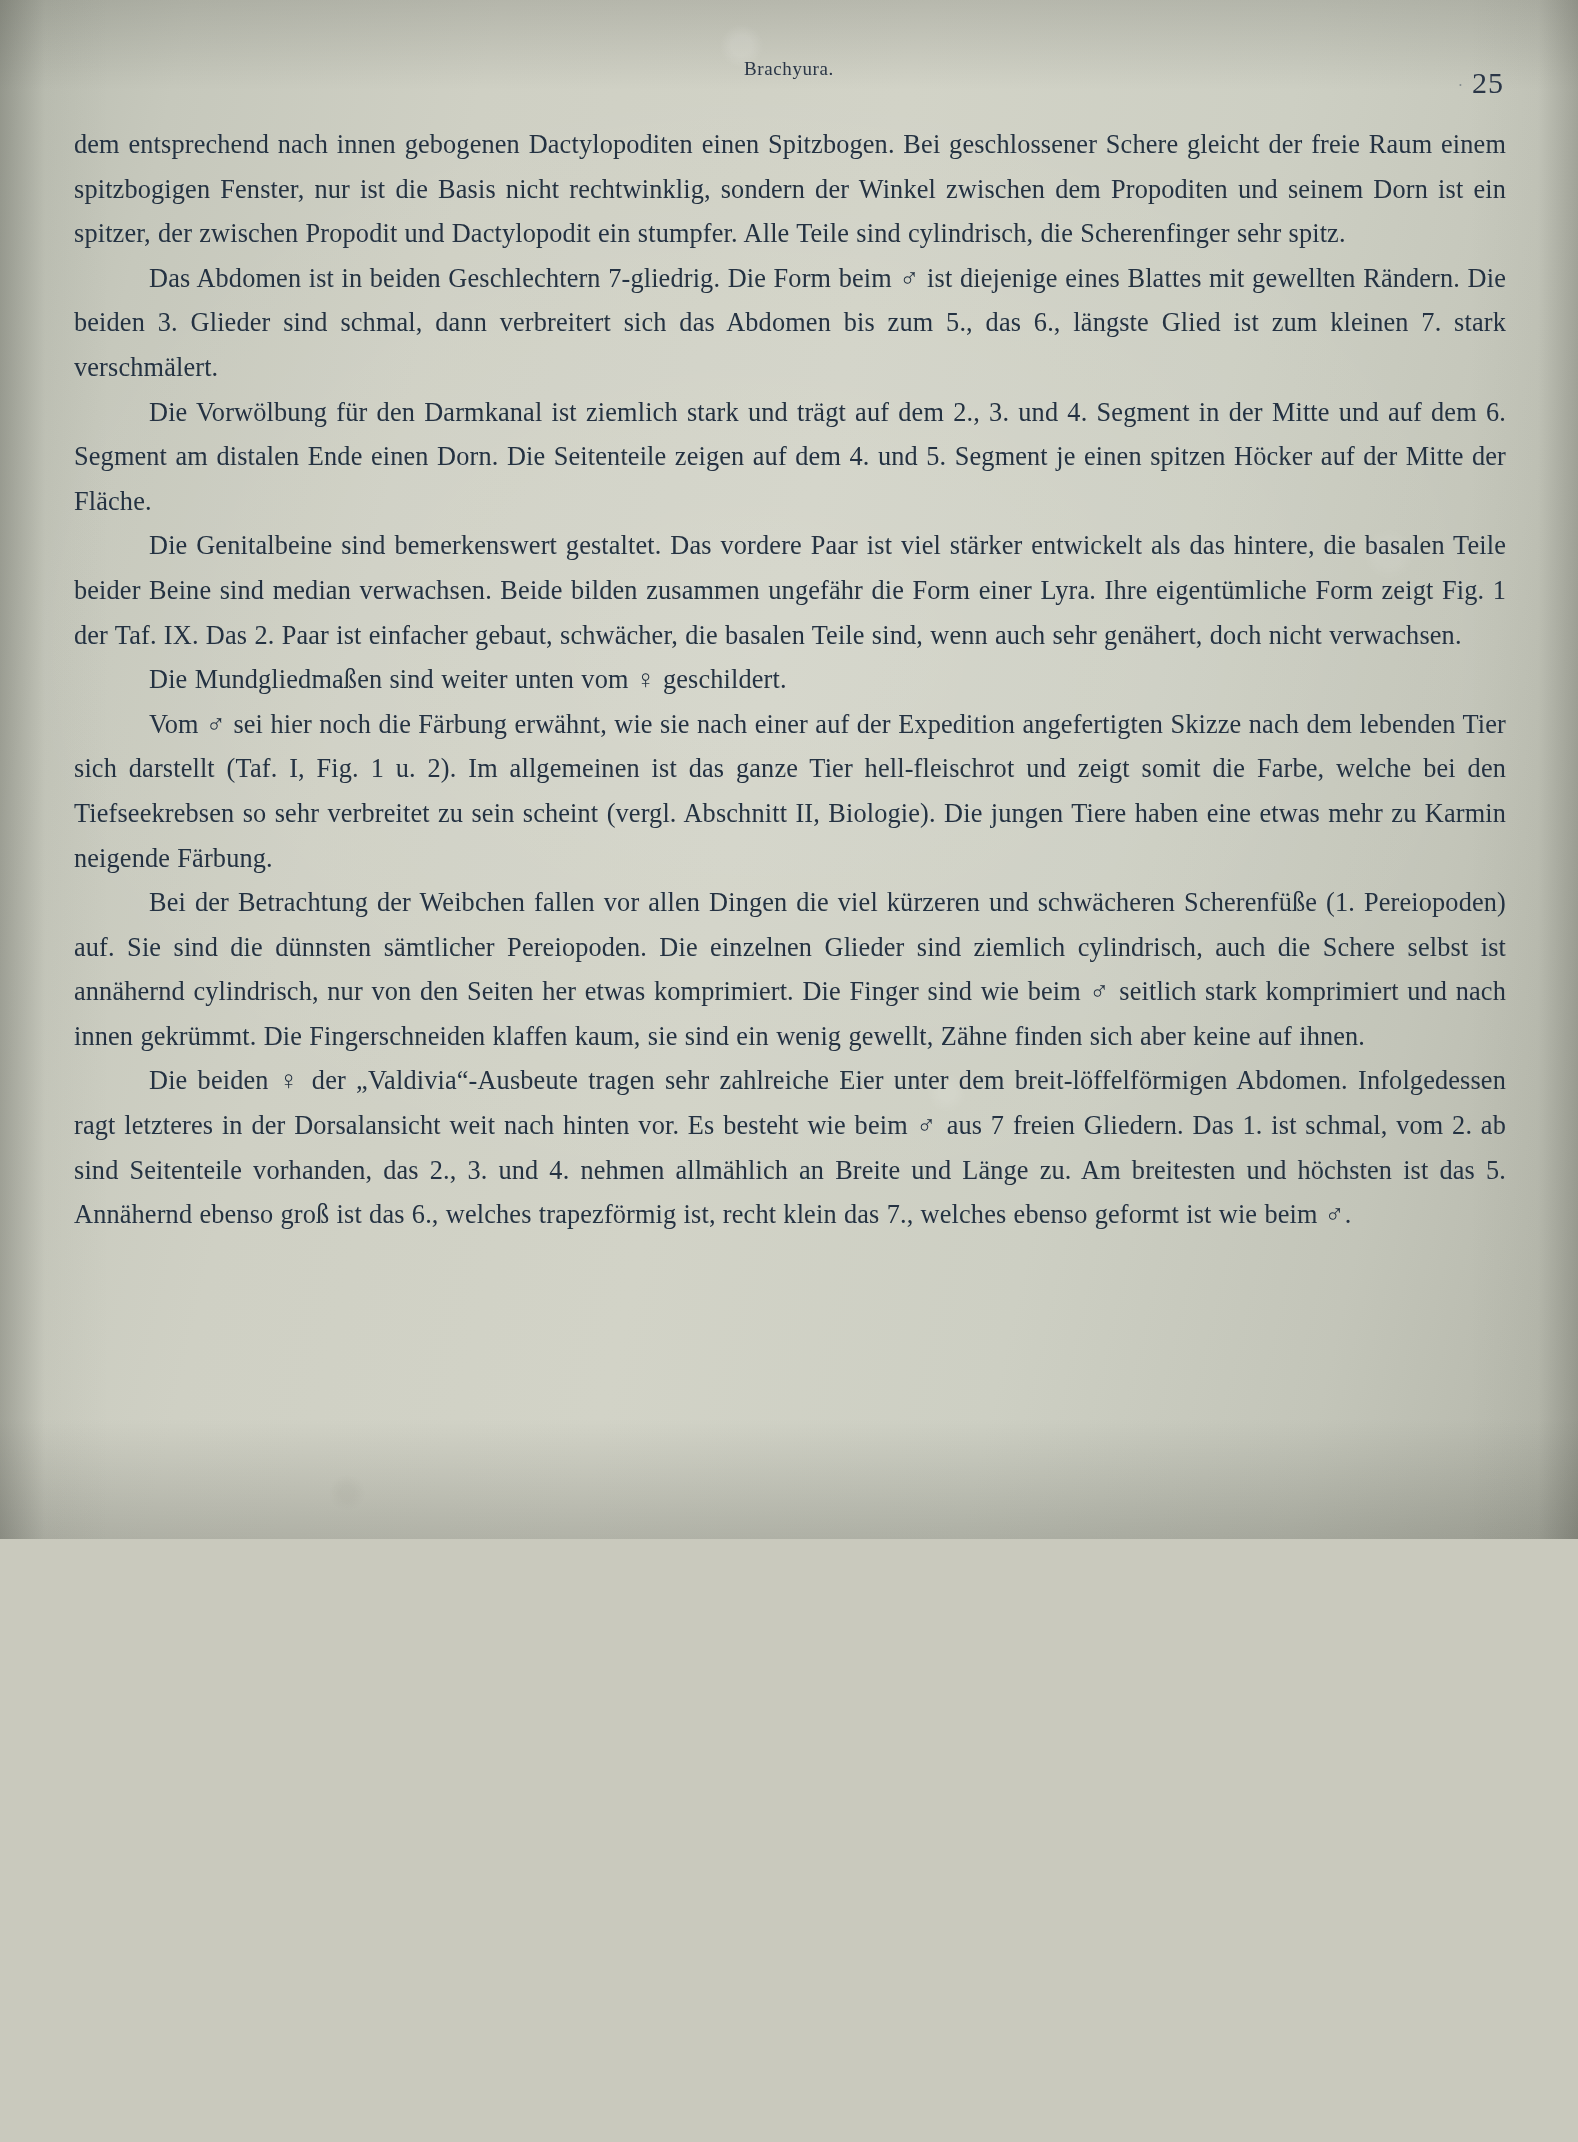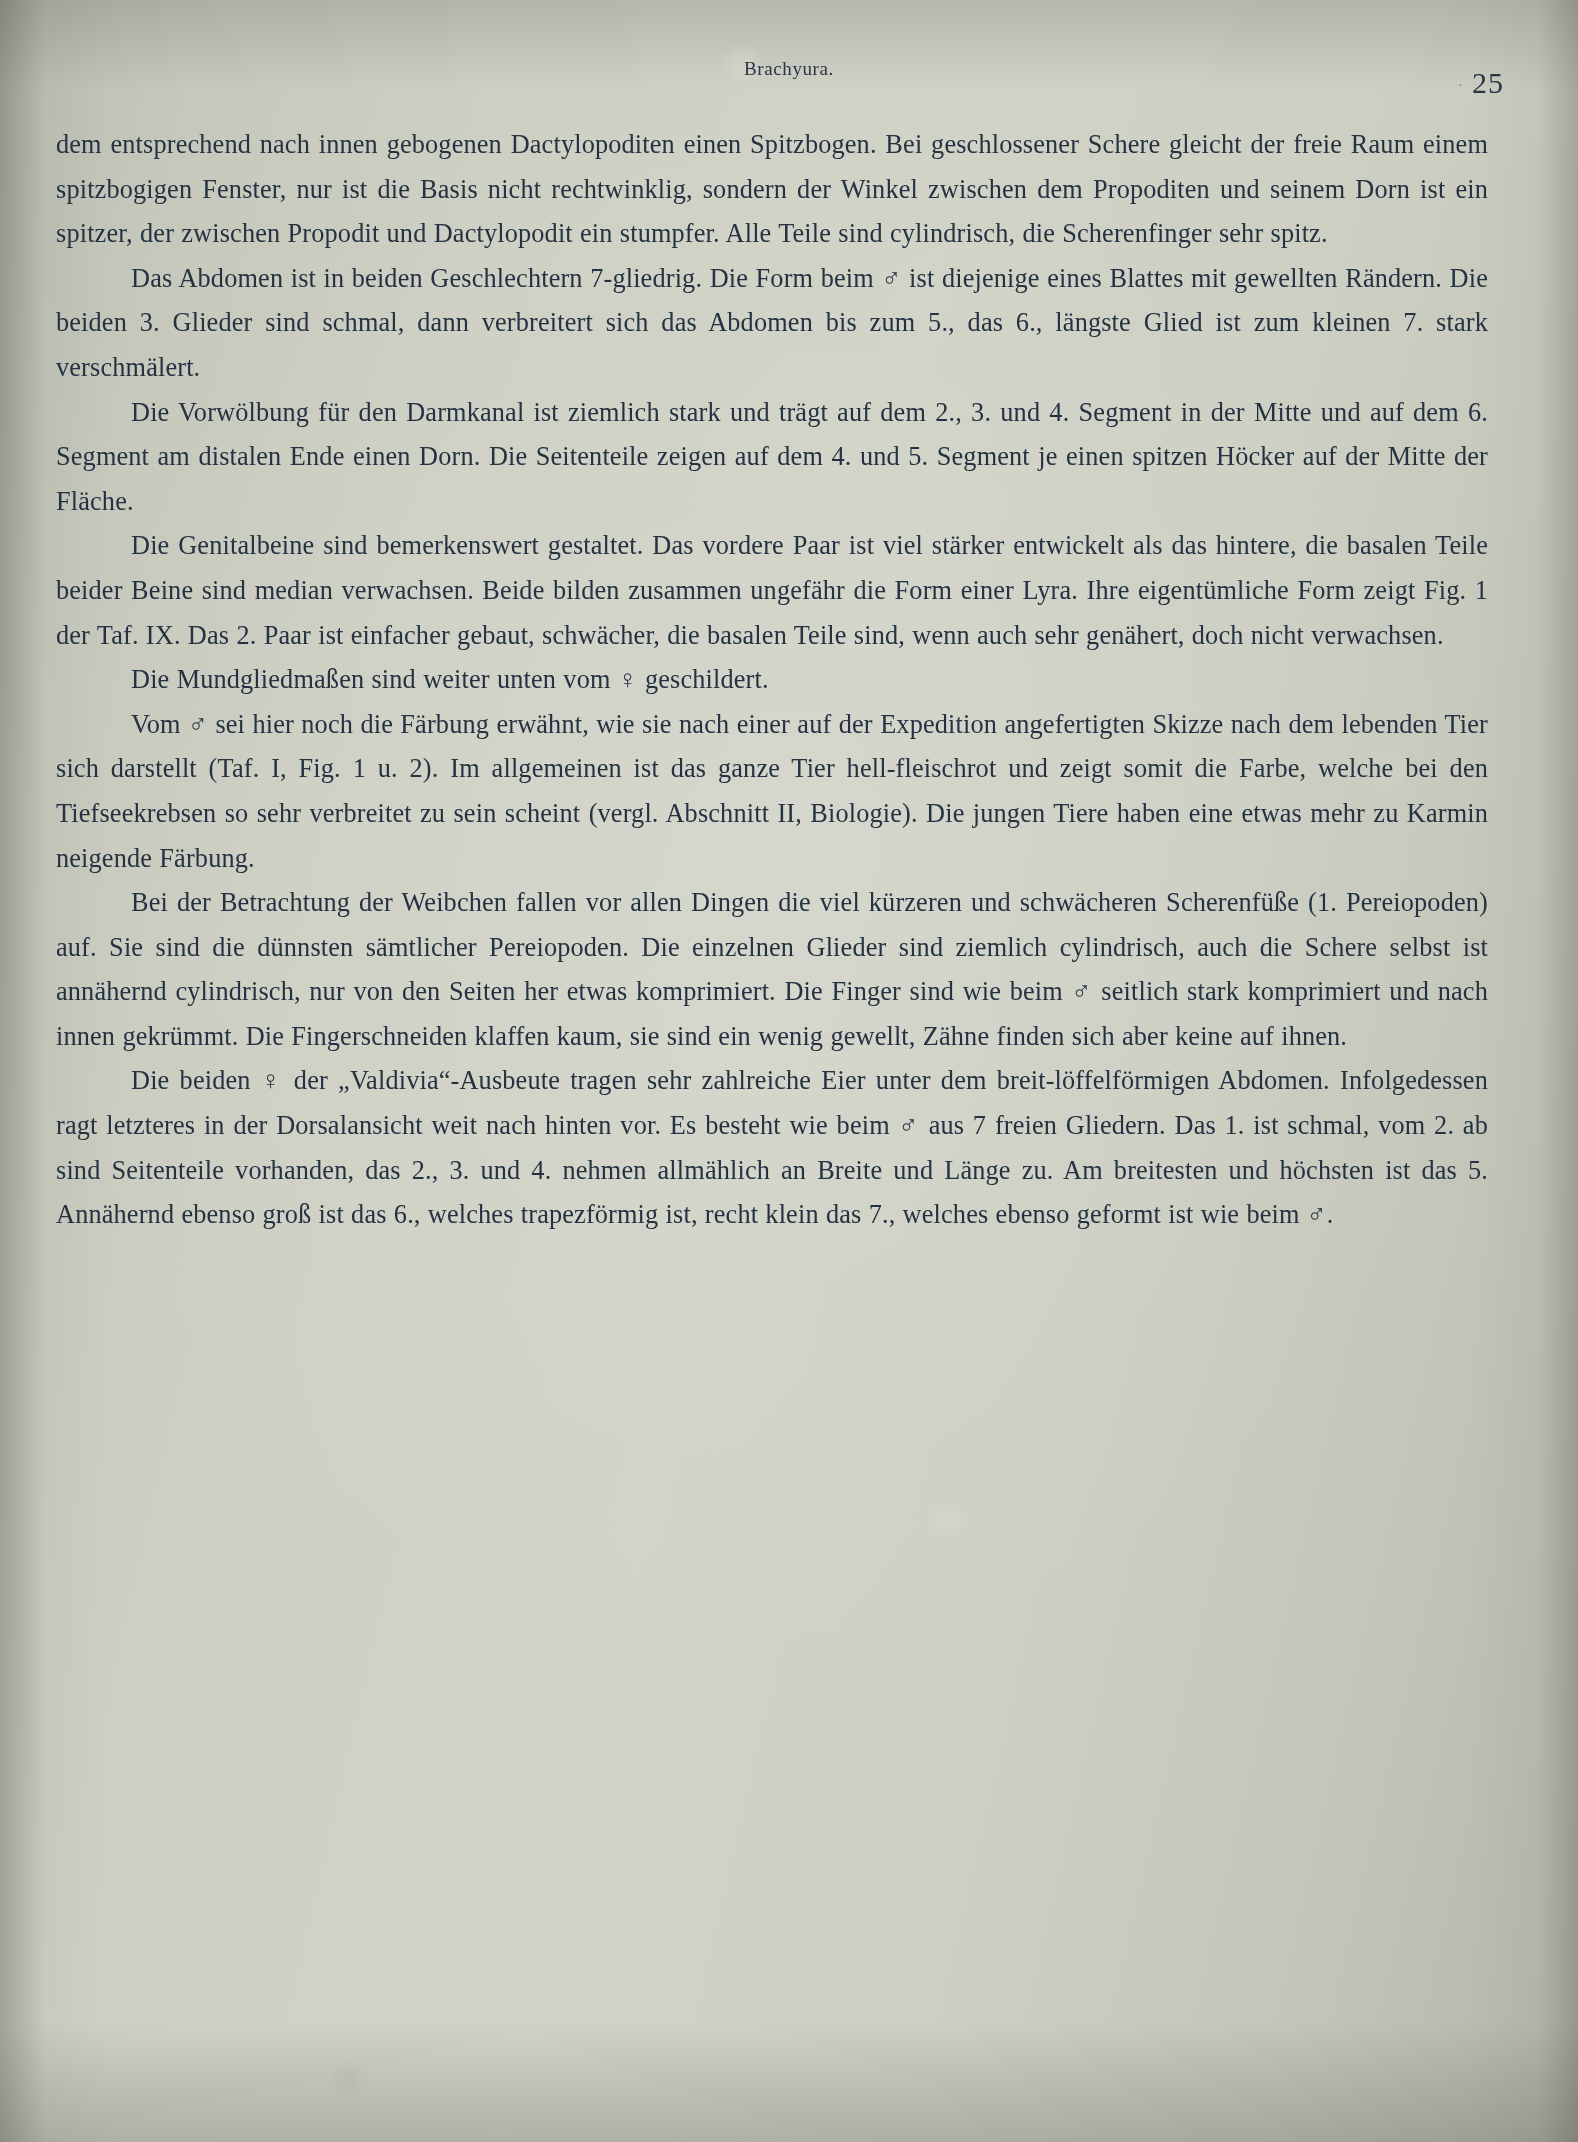--- a/index.html
+++ b/index.html
@@ -9,21 +9,21 @@
   body {
     width: 1578px;
     height: 2142px;
     background: #c9c9bd;
     font-family: "Liberation Serif", serif;
     overflow: hidden;
   }
   .page {
     position: relative;
     width: 1578px;
-    height: 2142px;
+    height: 1539px;
     box-sizing: border-box;
     background:
       radial-gradient(ellipse 70% 55% at 48% 42%, rgba(255,255,255,0.10) 0%, rgba(255,255,255,0.0) 70%),
       linear-gradient(103deg, #b9bcb0 0%, #c6c8bc 10%, #cfd0c4 26%, #d2d3c7 48%, #cdcfc3 68%, #c3c5b9 85%, #b3b5a9 100%);
     color: #23303f;
   }
   
   .page:before {
     content: "";
     position: absolute;
@@ -76,21 +76,21 @@
   .folio .folio-dot {
     font-size: 16px;
     vertical-align: middle;
     margin-right: 8px;
     color: #41506280;
   }
 
   .body-text {
     position: absolute;
     top: 123px;
-    left: 56px;
+    left: 74px;
     width: 1432px;
     font-size: 26.3px;
     line-height: 44.6px;
     text-align: justify;
     text-justify: inter-word;
     color: #243242;
     letter-spacing: 0.15px;
     word-spacing: 0.5px;
   }
   .body-text p {

